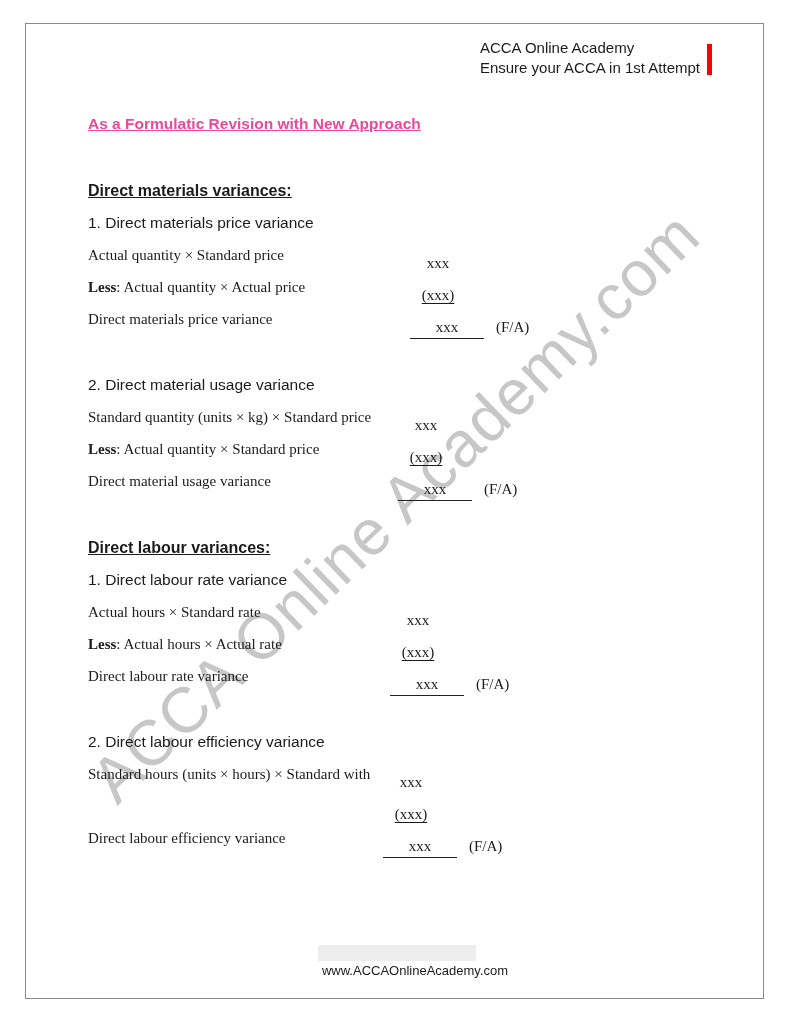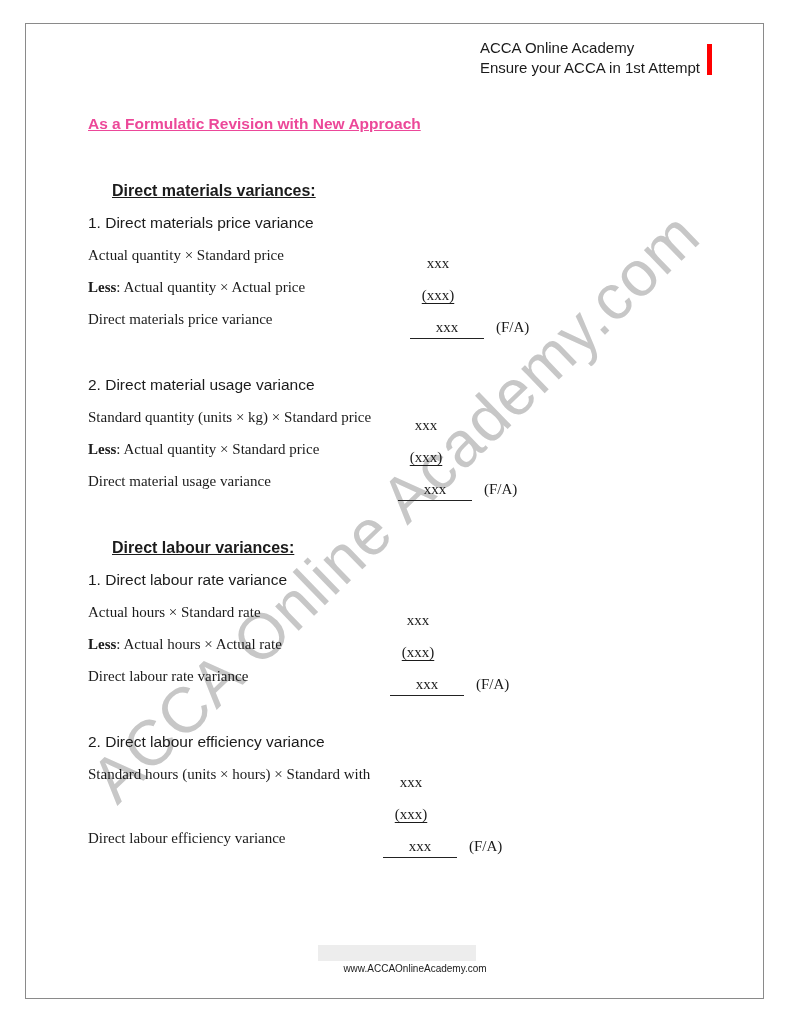--- a/index.html
+++ b/index.html
@@ -70,21 +70,20 @@
     color: #ec4899;
     text-decoration: underline;
     line-height: 20px;
   }
   .sec-heading {
     margin-top: 47px;
     font-size: 16px;
     font-weight: bold;
     text-decoration: underline;
     line-height: 20px;
-    margin-left: 24px;
   }
   .sub-title {
     margin-top: 12px;
     font-size: 15.5px;
     font-weight: normal;
     line-height: 20px;
   }
   .subsection + .subsection .sub-title {
     margin-top: 46px;
   }
@@ -127,21 +126,21 @@
     height: 16px;
     background: #ededed;
     z-index: 0;
   }
   .footer {
     position: absolute;
     left: 0;
     right: 0;
     top: 963px;
     text-align: center;
-    font-size: 10px;
+    font-size: 13px;
     z-index: 1;
     padding-left: 40px;
   }
 </style>
 </head>
 <body>
 
 <div class="page">
 
   <div class="page-frame"></div>

